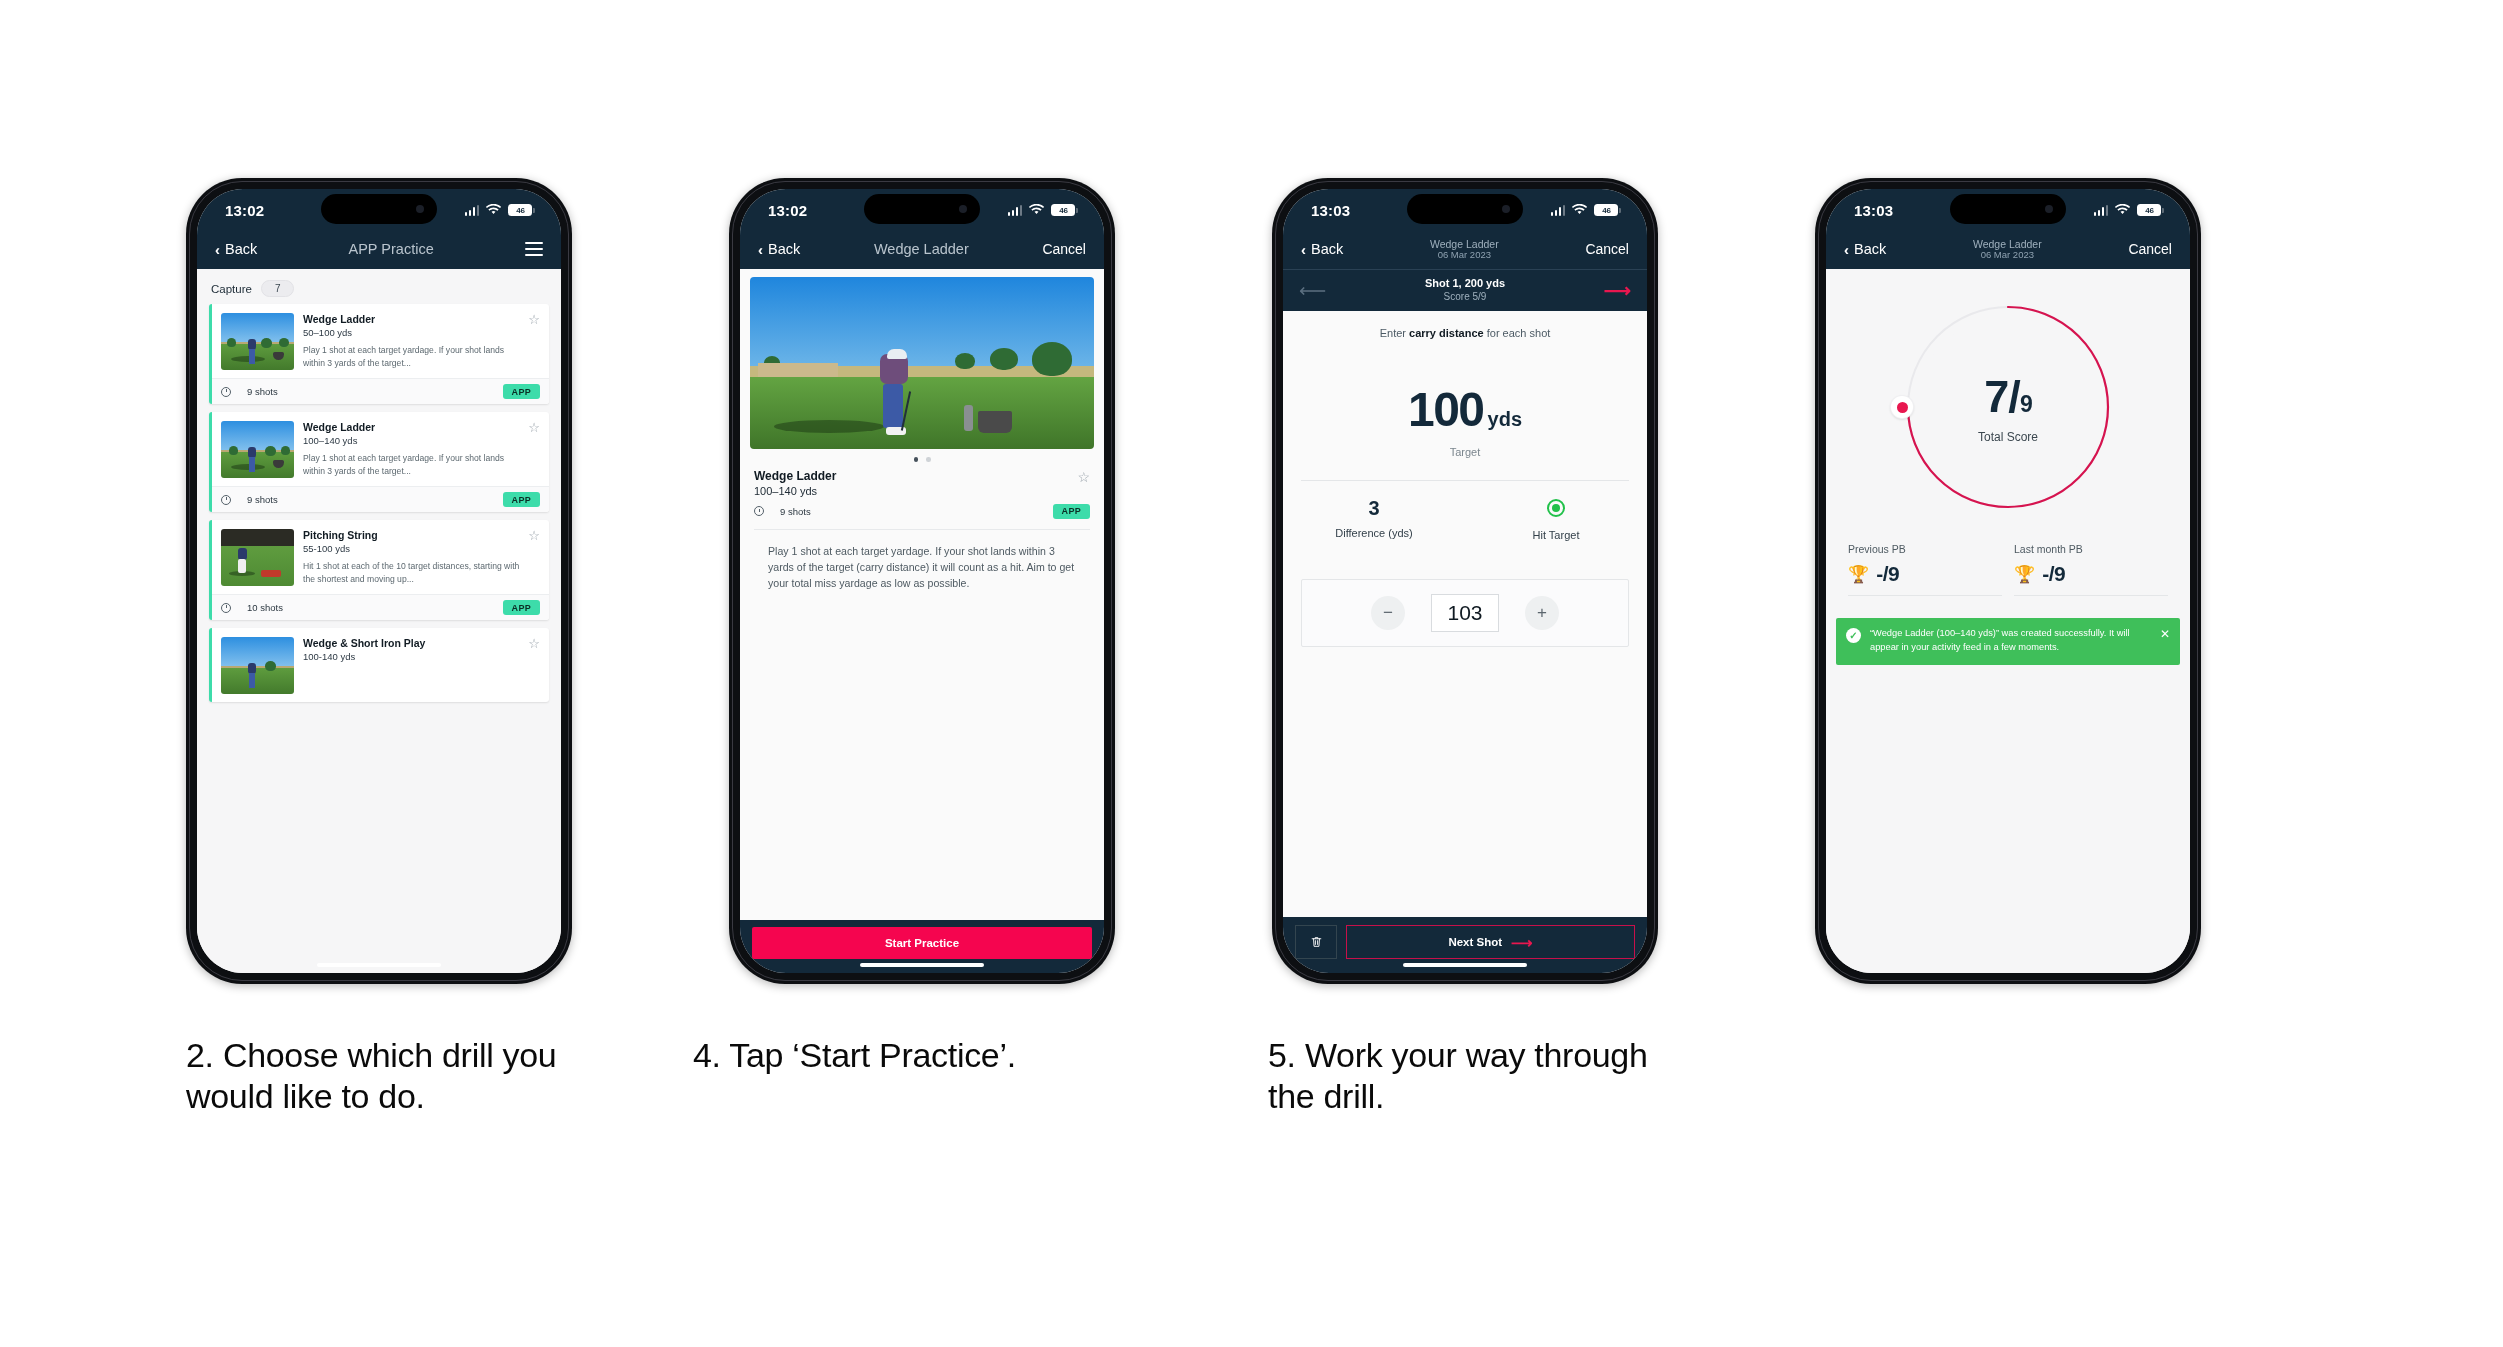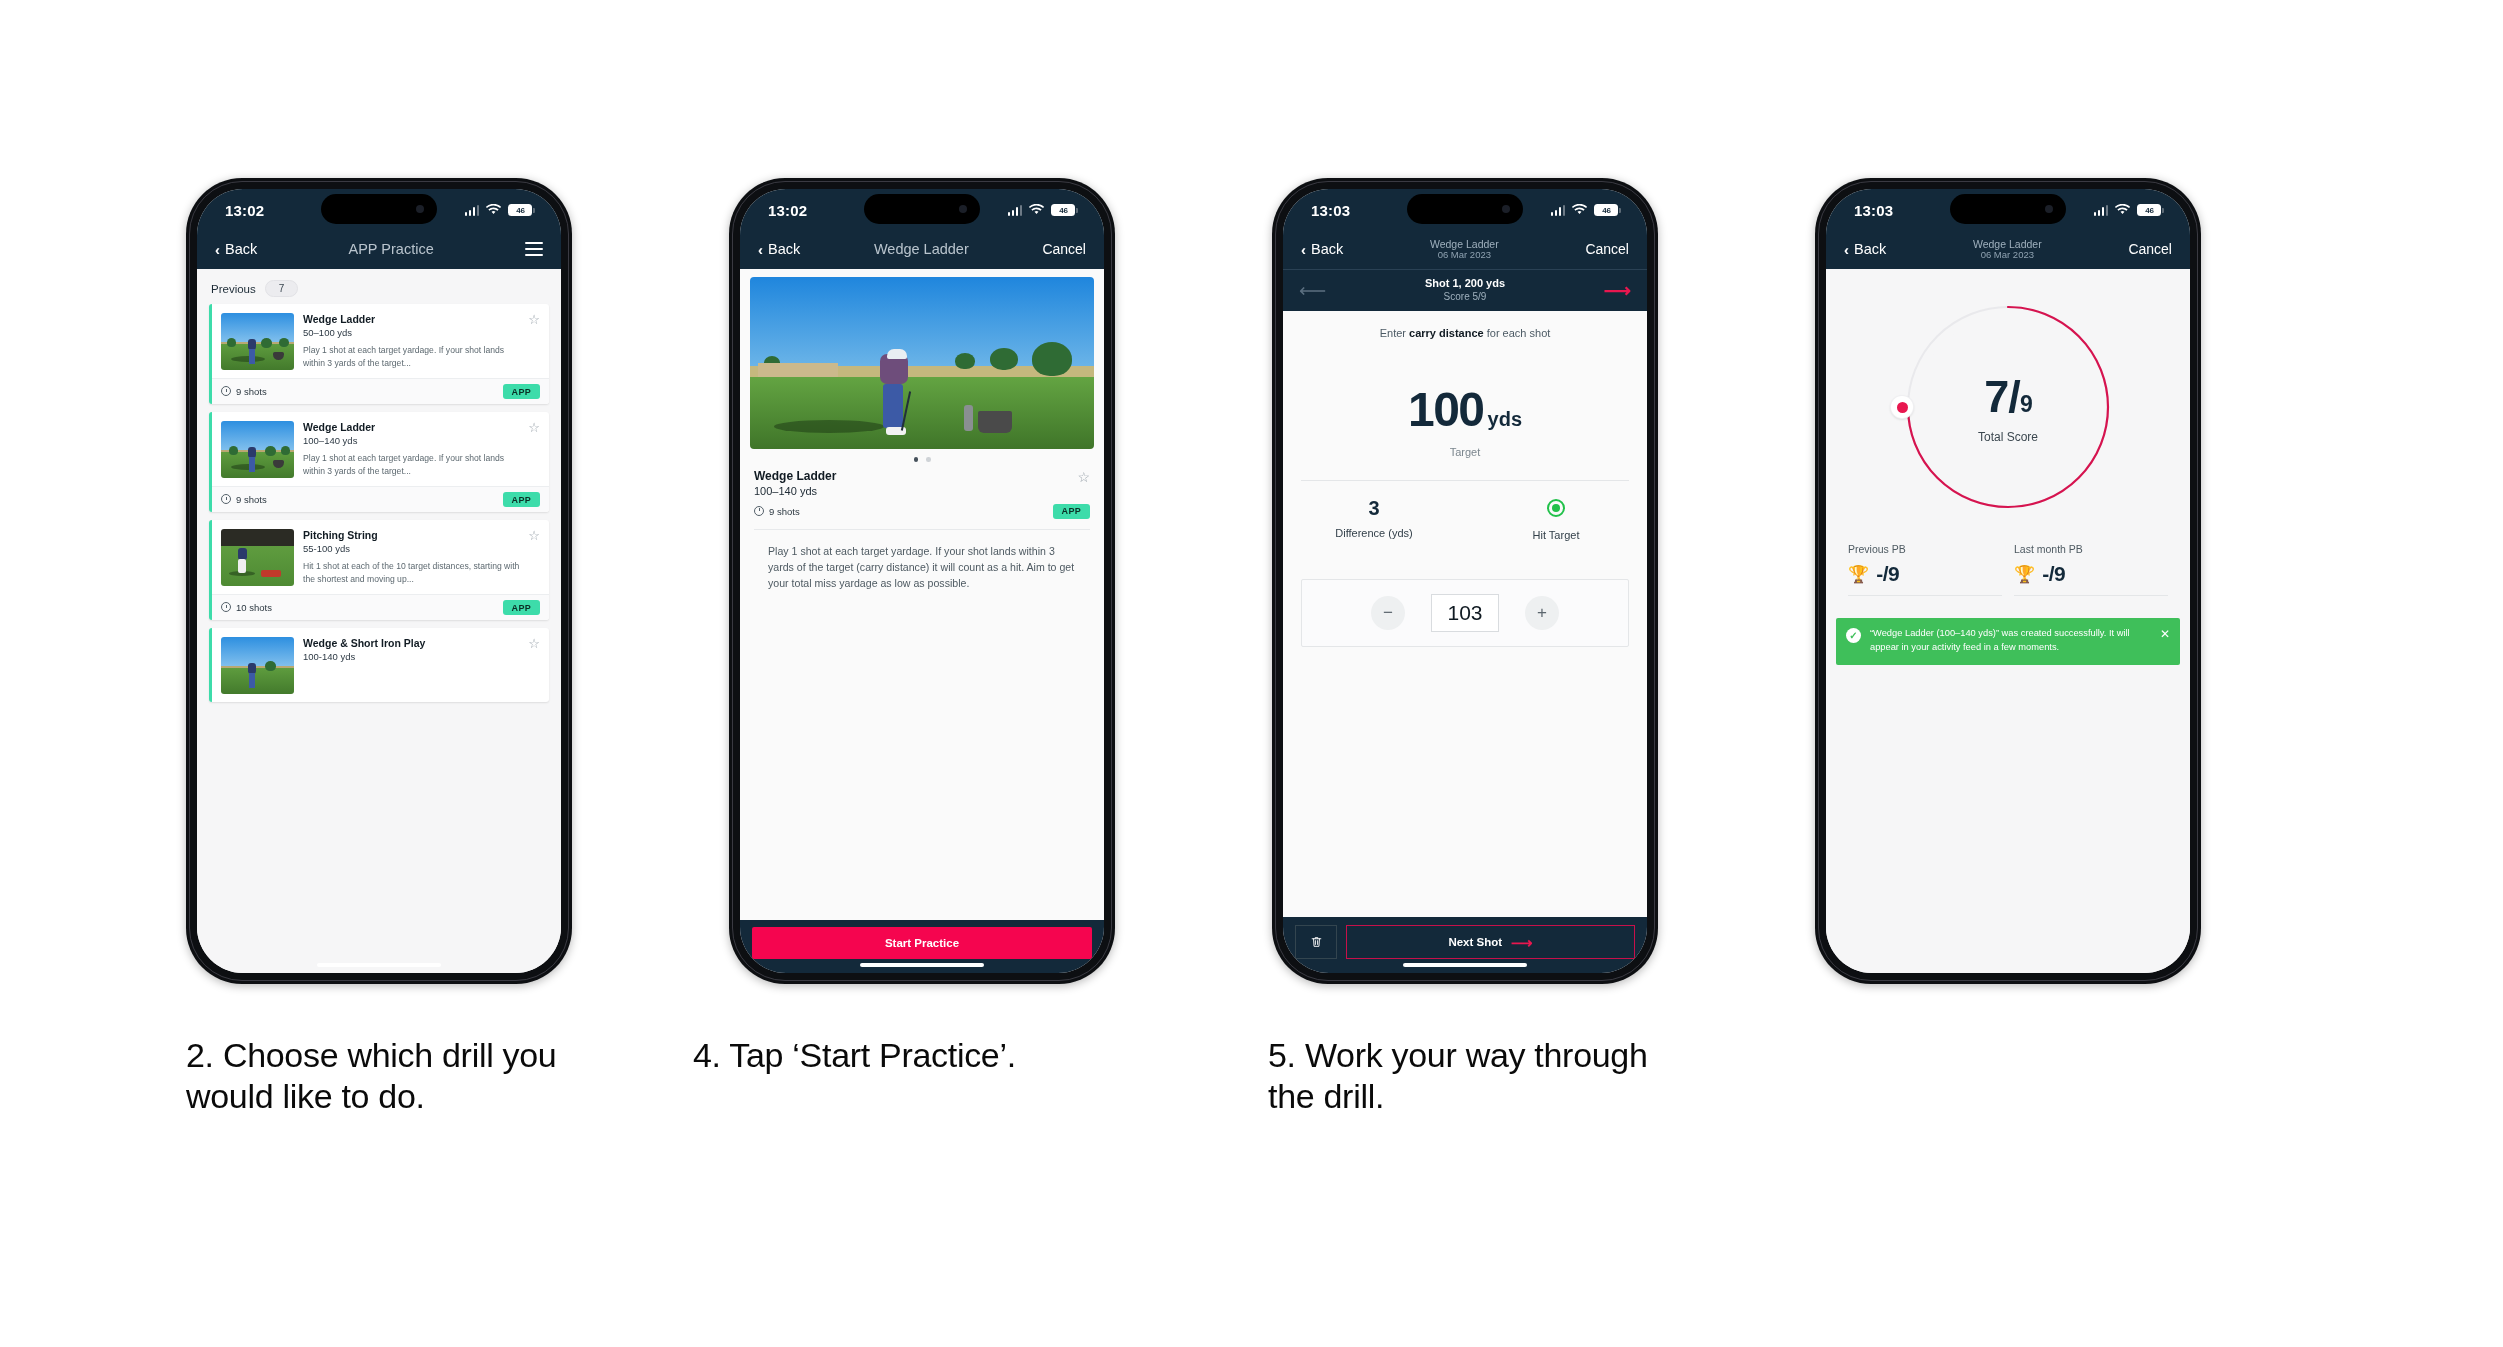--- a/index.html
+++ b/index.html
@@ -106,21 +106,21 @@
           position:relative;}
   .card-info{ flex:1; min-width:0; padding-right:14px;}
   .card-title{ font-size:10.5px; font-weight:700; color:#111b23; line-height:1.25;}
   .card-sub{ font-size:9.5px; color:#2d3944; margin-top:1px;}
   .card-desc{ font-size:8.6px; color:#5d6970; line-height:1.45; margin-top:6px;}
   .star{ position:absolute; right:9px; top:9px; font-size:13px; color:#9aa3ab; line-height:1;}
   .card-foot{
     display:flex; align-items:center; justify-content:space-between;
     border-top:1px solid #eceef0; padding:5px 9px; background:#fafafb;
   }
-  .shots{ display:flex; gap:5px; font-size:9.5px; color:#2b3740;}
+  .shots{ display:flex; align-items:center; gap:16px; font-size:9.5px; color:#2b3740;}
   .clock{ width:10px;height:10px;border:1.3px solid #55616a;border-radius:50%;
           position:relative; display:inline-block;}
   .clock::after{content:"";position:absolute;left:4px;top:1.6px;width:1.1px;height:3.4px;background:#55616a;}
   .badge-app{ background:#3ddcaa; color:#0b2f26; font-size:9px; font-weight:700;
               border-radius:3px; padding:2.5px 9px; letter-spacing:.3px;}
 
   
   .tabbar{
     height:52px; background:#13293a; display:flex; align-items:center; flex:none;
     padding-bottom:4px;
@@ -280,21 +280,21 @@
         <div class="nav-title">APP Practice</div>
         <div class="hamburger">
             <i></i>
             <i></i>
             <i></i>
           </div>
       </div>
 
       <div class="body">
         <div class="chip-row">
-          <span class="chip-label">Previous</span>
+          <span class="chip-label">Capture</span>
           <span class="chip">7</span>
         </div>
 
         <div class="card">
           <div class="card-top">
             <div class="thumb">
               <div class="scene">
                 <div class="sky"></div>
                   <div class="far"></div>
                   <div class="grass"></div>

